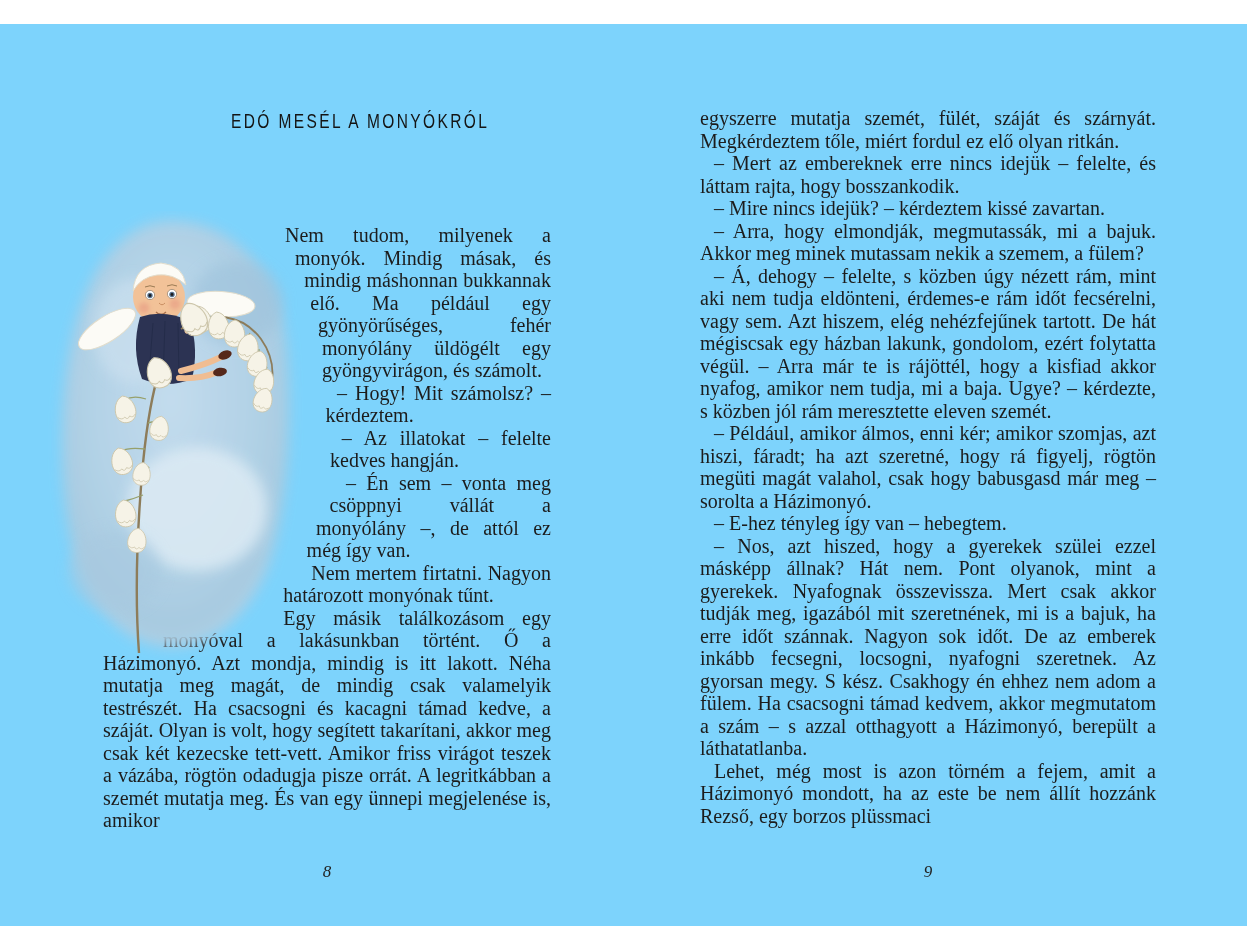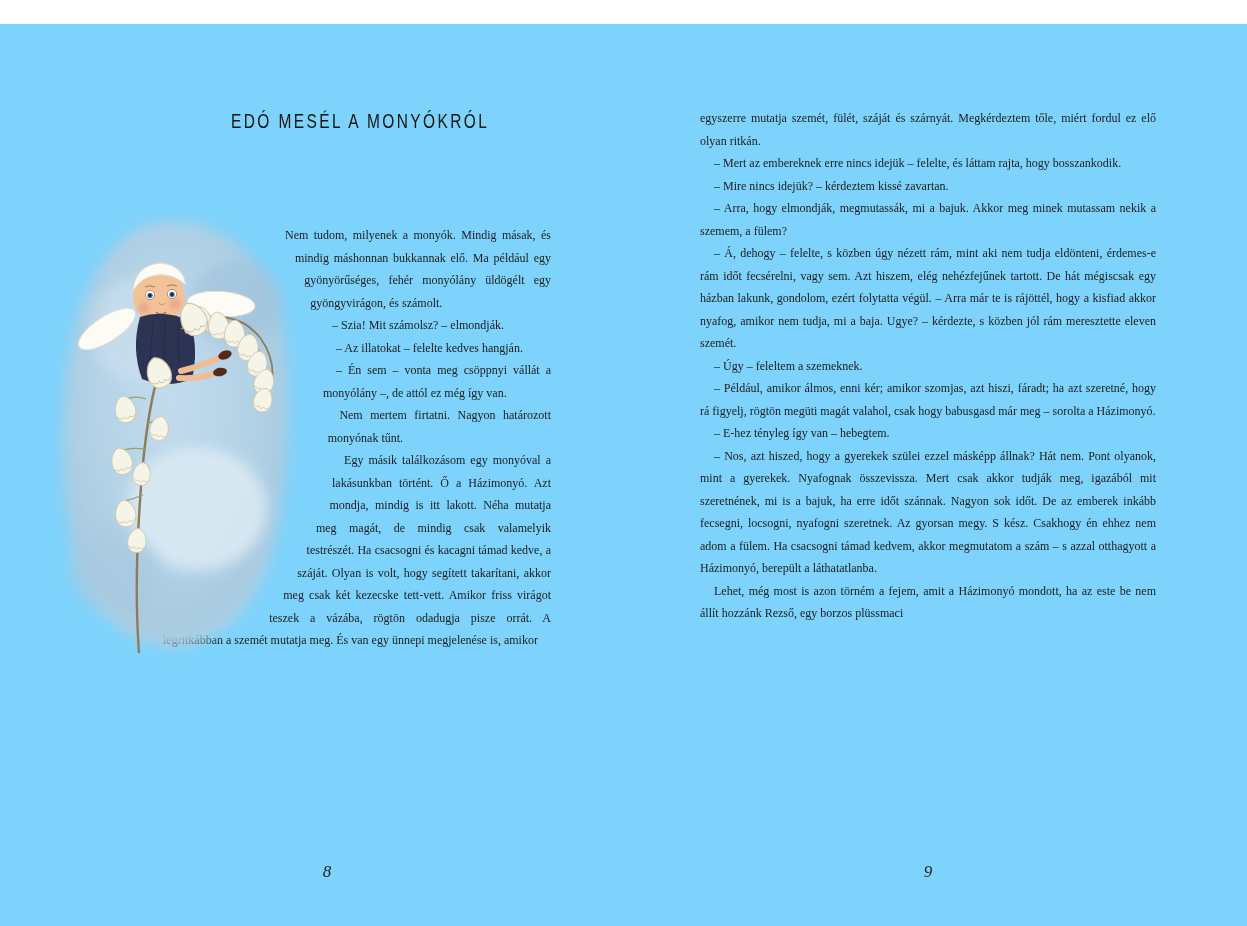--- a/index.html
+++ b/index.html
@@ -15,21 +15,21 @@
   .chapter-title{
     position:absolute;left:231px;top:86px;
     font-family:"Liberation Sans", sans-serif;
     font-size:15.5px;font-weight:400;letter-spacing:2.4px;
     color:#141414;
     transform:scaleY(1.32);transform-origin:left top;
     white-space:nowrap;
   }
   .textcol{
     position:absolute;
-    font-size:12px;line-height:22.5px;
+    font-size:20px;line-height:22.5px;
     text-align:justify;
     color:#1c1c1c;
   }
   .col-left{left:103px;top:200px;width:448px;}
   .col-right{left:700px;top:83px;width:456px;}
   .paras p{margin:0;text-indent:14px;}
   .paras p.ni{text-indent:0;}
   .illu-float{
     float:left;
     width:232px;height:412px;
@@ -139,39 +139,38 @@
           <use href="#bell" transform="translate(215,143) rotate(14) scale(0.95)"></use>
           <use href="#bell" transform="translate(222,161) rotate(16) scale(0.95)"></use>
           <use href="#bell" transform="translate(221,180) rotate(18) scale(0.9)"></use>
           <use href="#bell" transform="translate(143,96) rotate(-24) scale(1.25)"></use>
         </g>
       </svg>
     </div>
     <div class="paras">
 
     <p class="ni">Nem tudom, milyenek a monyók. Mindig másak, és mindig máshonnan bukkannak elő. Ma például egy gyönyörűséges, fehér monyólány üldögélt egy gyöngyvirágon, és számolt.</p>
-        <p>– Szia! Mit számolsz? – elmondják.</p>
+        <p>– Hogy! Mit számolsz? – kérdeztem.</p>
         <p>– Az illatokat – felelte kedves hangján.</p>
         <p>– Én sem – vonta meg csöppnyi vállát a monyólány –, de attól ez még így van.</p>
         <p>Nem mertem firtatni. Nagyon határozott monyónak tűnt.</p>
         <p>Egy másik találkozásom egy monyóval a lakásunkban történt. Ő a Házimonyó. Azt mondja, mindig is itt lakott. Néha mutatja meg magát, de mindig csak valamelyik testrészét. Ha csacsogni és kacagni támad kedve, a száját. Olyan is volt, hogy segített takarítani, akkor meg csak két kezecske tett-vett. Amikor friss virágot teszek a vázába, rögtön odadugja pisze orrát. A legritkábban a szemét mutatja meg. És van egy ünnepi megjelenése is, amikor</p>
       </div>
   </div>
 
   <div class="pagenum left">8</div>
 
   <div class="textcol col-right">
     <div class="paras">
 
     <p class="ni">egyszerre mutatja szemét, fülét, száját és szárnyát. Megkérdeztem tőle, miért fordul ez elő olyan ritkán.</p>
         <p>– Mert az embereknek erre nincs idejük – felelte, és láttam rajta, hogy bosszankodik.</p>
         <p>– Mire nincs idejük? – kérdeztem kissé zavartan.</p>
         <p>– Arra, hogy elmondják, megmutassák, mi a bajuk. Akkor meg minek mutassam nekik a szemem, a fülem?</p>
         <p>– Á, dehogy – felelte, s közben úgy nézett rám, mint aki nem tudja eldönteni, érdemes-e rám időt fecsérelni, vagy sem. Azt hiszem, elég nehézfejűnek tartott. De hát mégiscsak egy házban lakunk, gondolom, ezért folytatta végül. – Arra már te is rájöttél, hogy a kisfiad akkor nyafog, amikor nem tudja, mi a baja. Ugye? – kérdezte, s közben jól rám meresztette eleven szemét.</p>
-        <p>– Úgy – feleltem a szemeknek.</p>
         <p>– Például, amikor álmos, enni kér; amikor szomjas, azt hiszi, fáradt; ha azt szeretné, hogy rá figyelj, rögtön megüti magát valahol, csak hogy babusgasd már meg – sorolta a Házimonyó.</p>
         <p>– E-hez tényleg így van – hebegtem.</p>
         <p>– Nos, azt hiszed, hogy a gyerekek szülei ezzel másképp állnak? Hát nem. Pont olyanok, mint a gyerekek. Nyafognak összevissza. Mert csak akkor tudják meg, igazából mit szeretnének, mi is a bajuk, ha erre időt szánnak. Nagyon sok időt. De az emberek inkább fecsegni, locsogni, nyafogni szeretnek. Az gyorsan megy. S kész. Csakhogy én ehhez nem adom a fülem. Ha csacsogni támad kedvem, akkor megmutatom a szám – s azzal otthagyott a Házimonyó, berepült a láthatatlanba.</p>
         <p>Lehet, még most is azon törném a fejem, amit a Házimonyó mondott, ha az este be nem állít hozzánk Rezső, egy borzos plüssmaci</p>
       </div>
   </div>
 
   <div class="pagenum right">9</div>
 
 </div>

